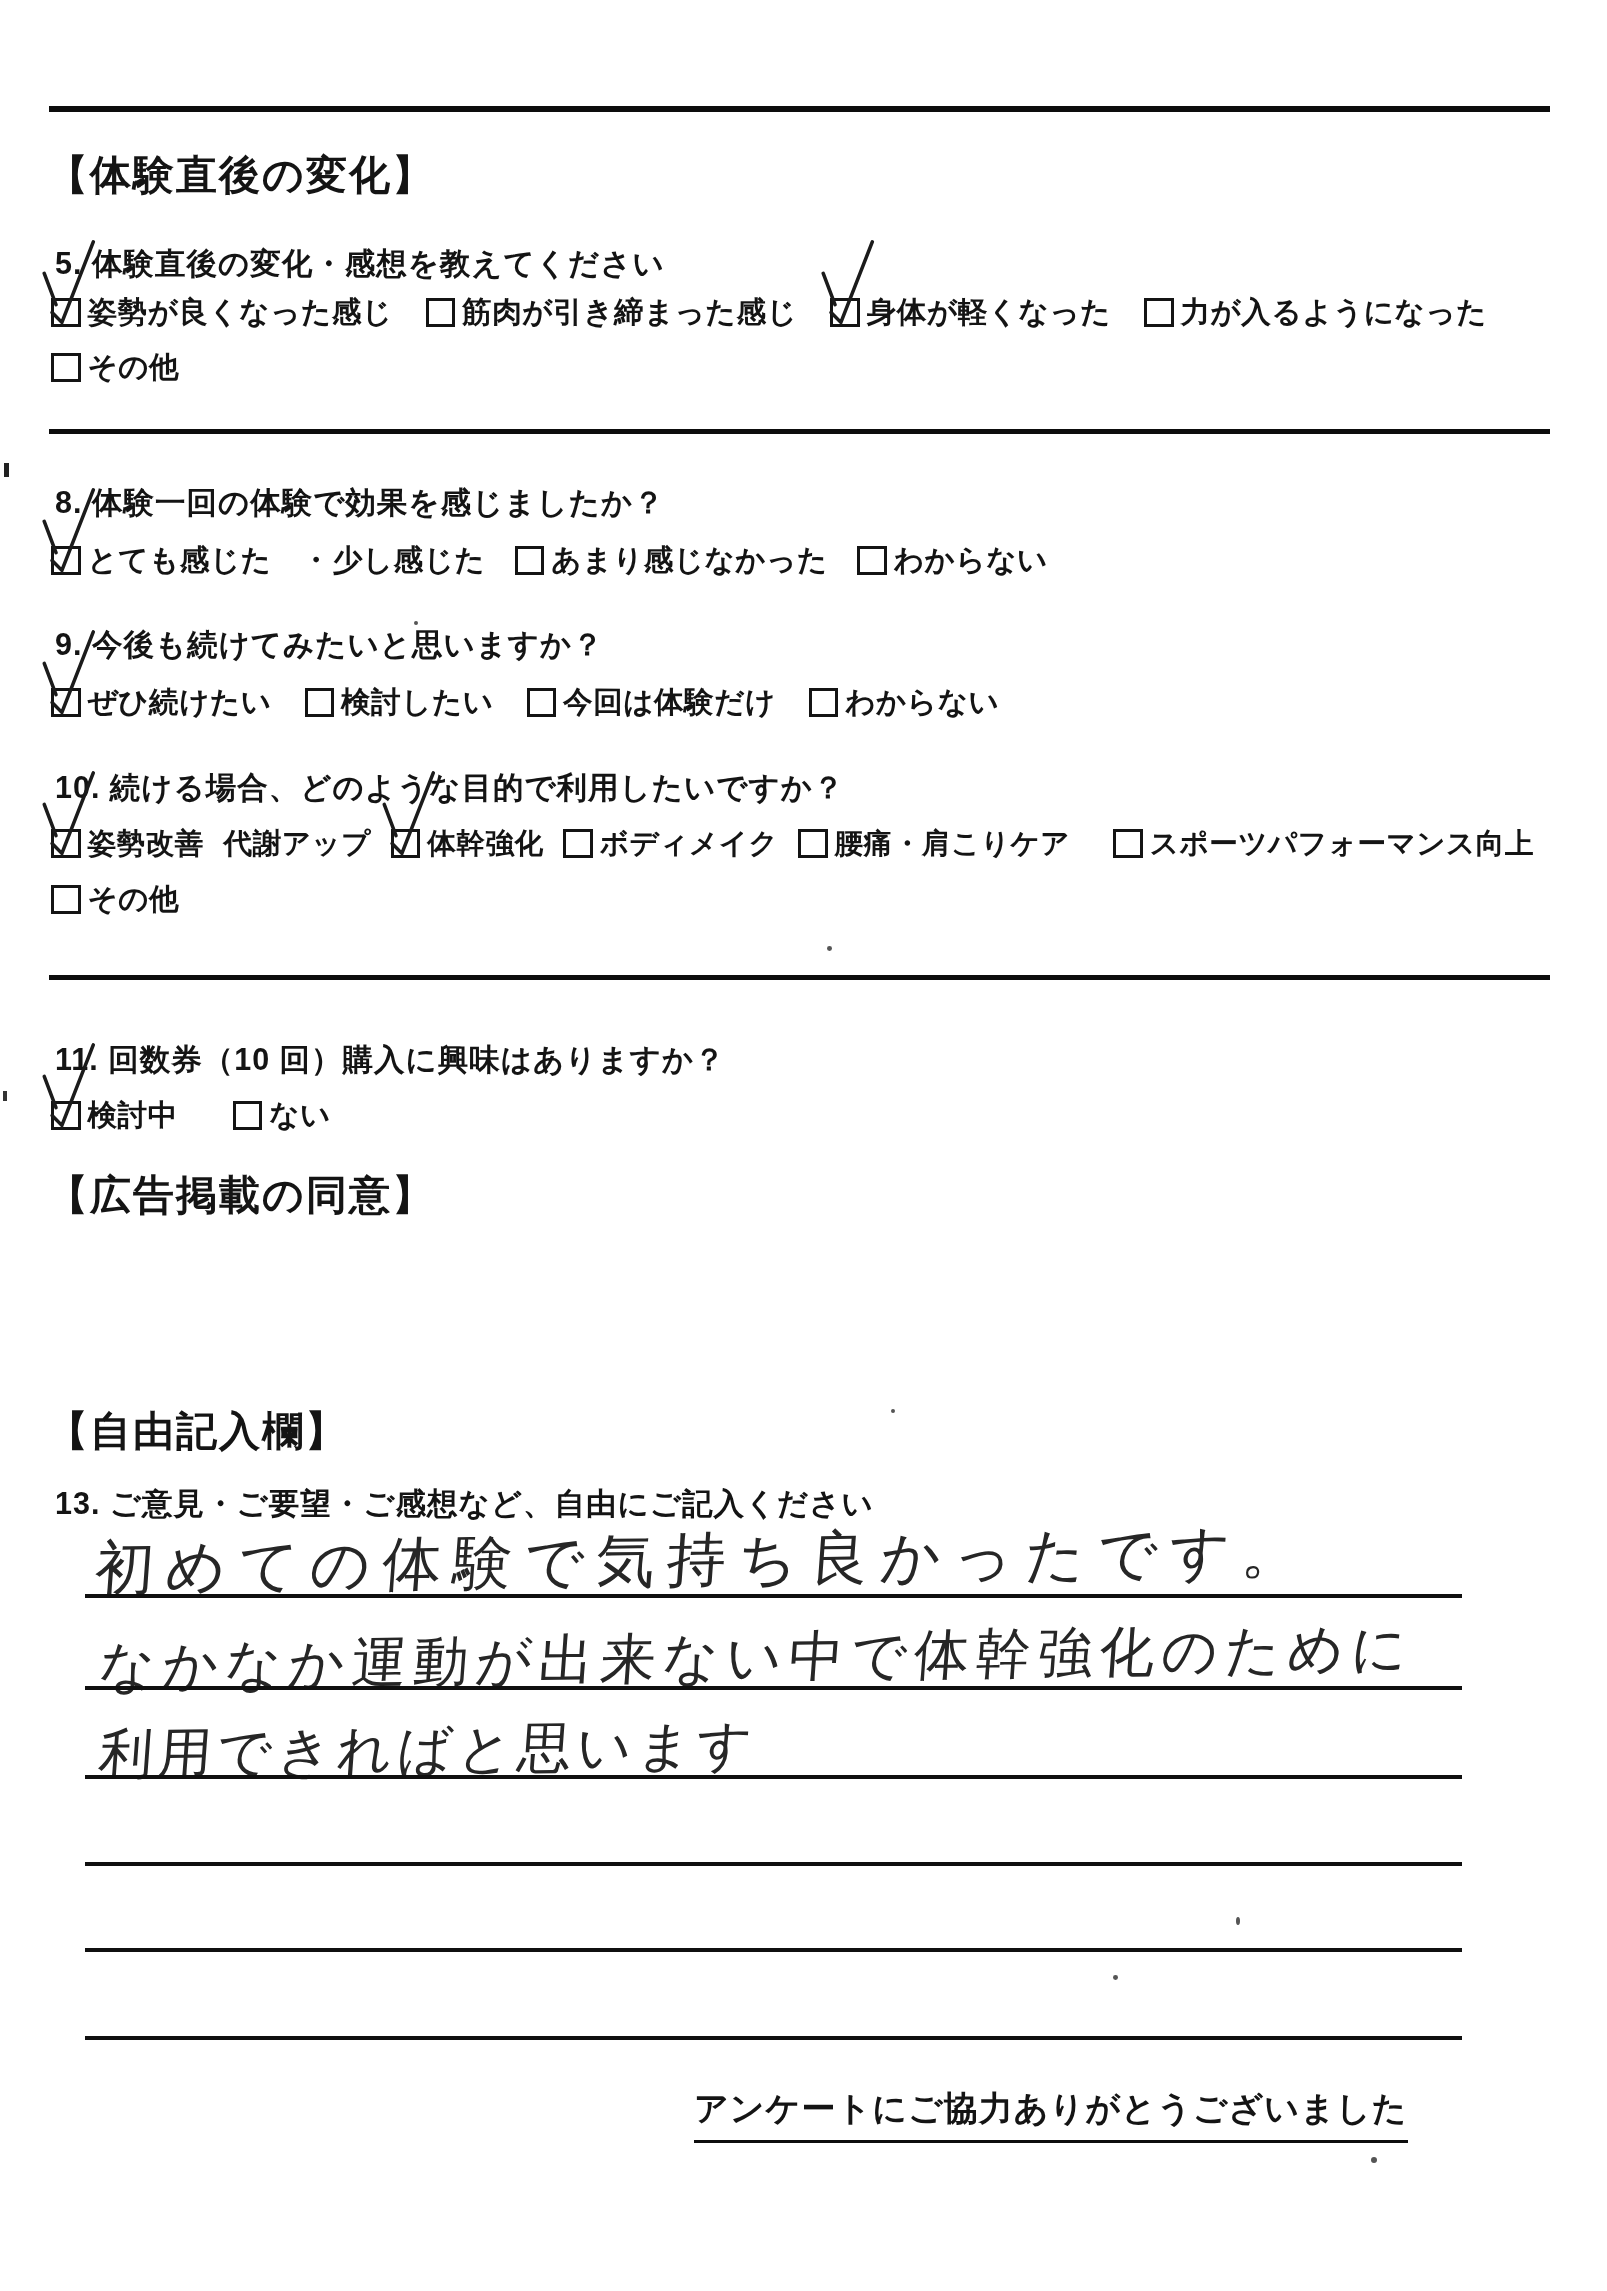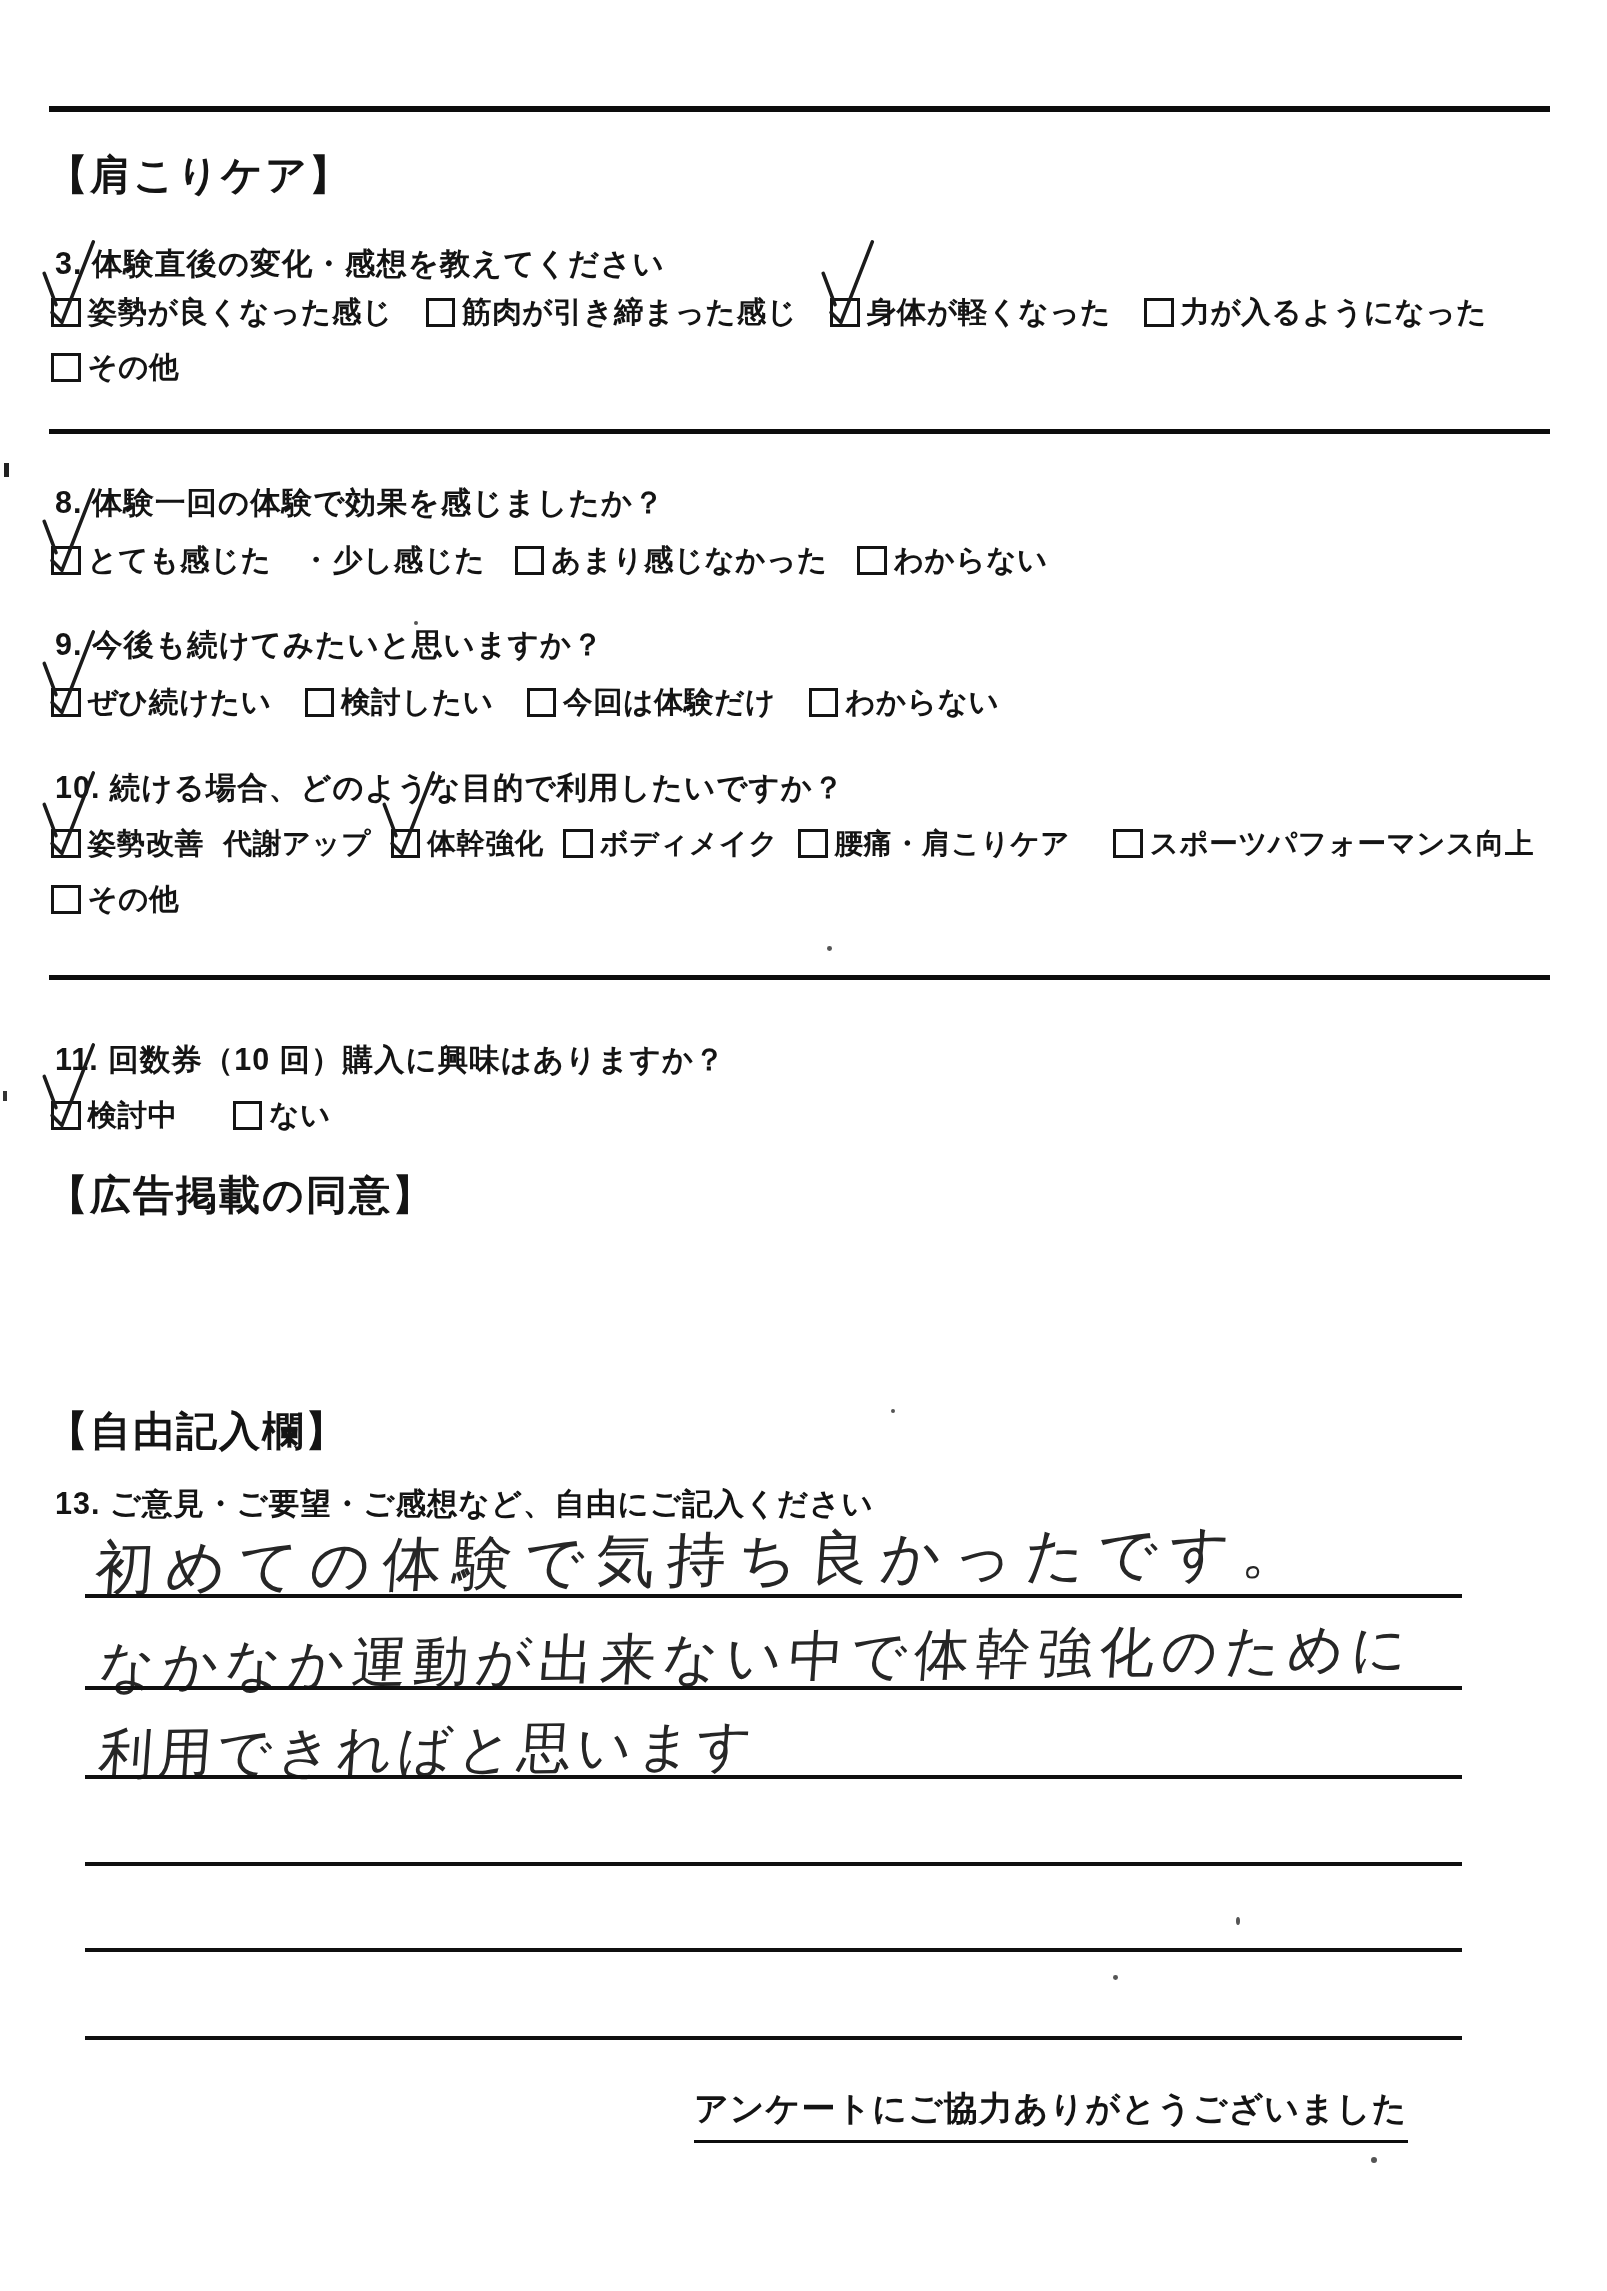--- a/index.html
+++ b/index.html
@@ -36,23 +36,23 @@
   }
   .speck{position:absolute;background:#555;border-radius:50%;}
 </style>
 </head>
 <body>
 
 <div class="page">
 
   <div class="rule" style="top:106px;left:49px;width:1501px;height:5.9px;"></div>
 
-  <div class="sec" style="top:148px;">【肩こりケア】</div>
-
-  <div class="q-title" style="top:244px;">3. 体験直後の変化・感想を教えてください</div>
+  <div class="sec" style="top:148px;">【体験直後の変化】</div>
+
+  <div class="q-title" style="top:244px;">5. 体験直後の変化・感想を教えてください</div>
   <div class="opt-row" style="top:292px;gap:33px;">
     <span class="opt">
       <span class="cb checked">
           <svg class="tick" viewBox="0 0 86 106" xmlns="http://www.w3.org/2000/svg">
             <path d="M4 36 L16 68 M12 76 L22 86 L54 4" fill="none" stroke="#1b1b1b" stroke-width="3.6" stroke-linecap="round"></path>
           </svg>
         </span>
       <span class="lbl">姿勢が良くなった感じ</span>
     </span>
     <span class="opt">

